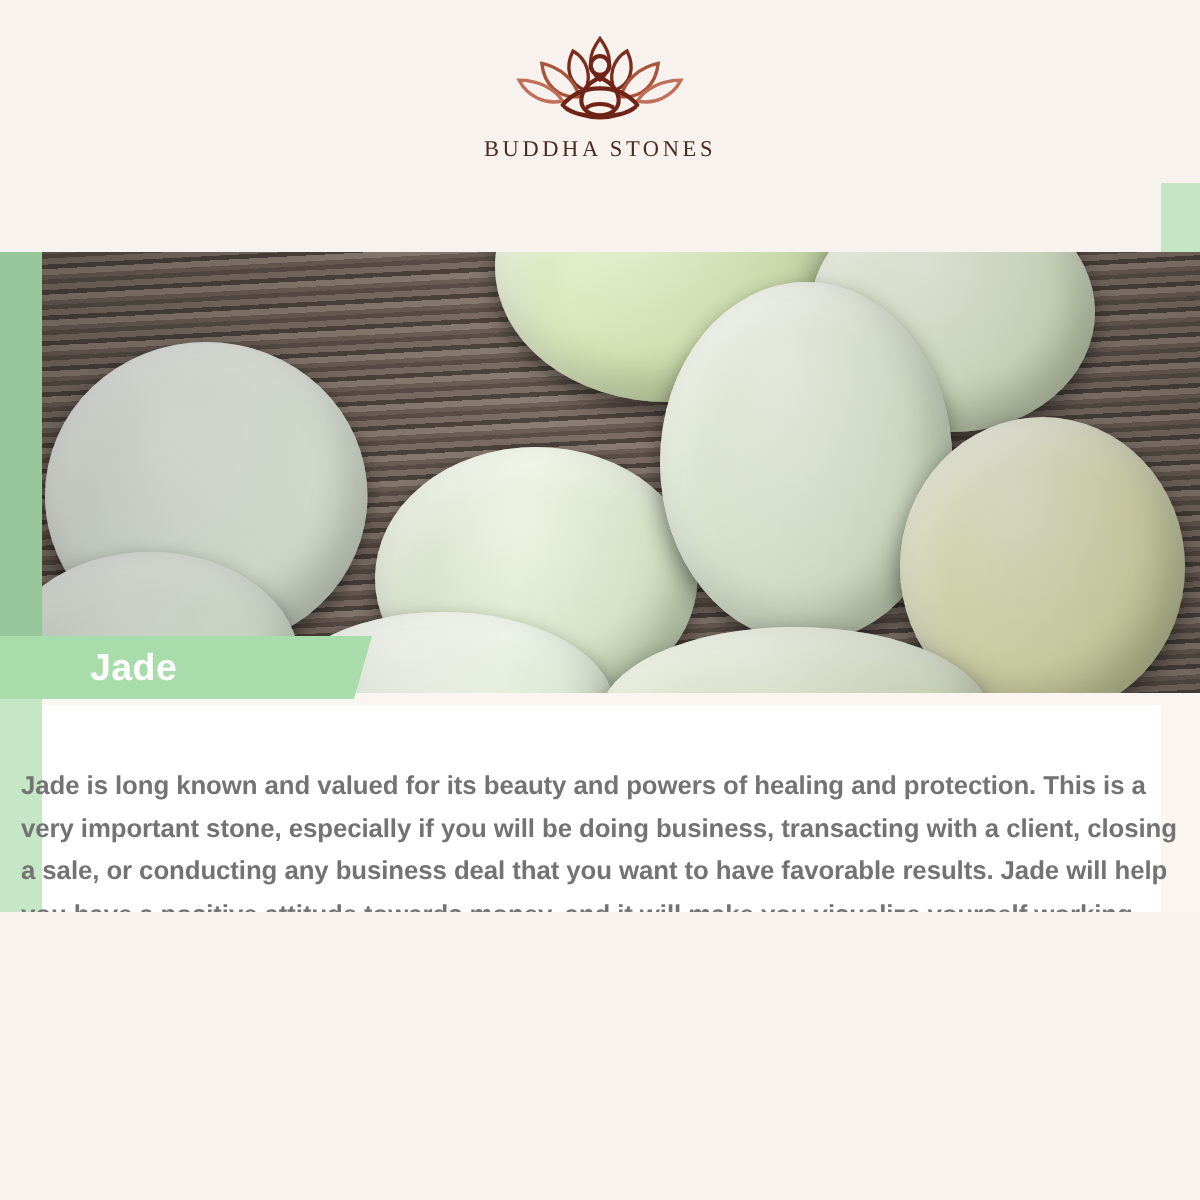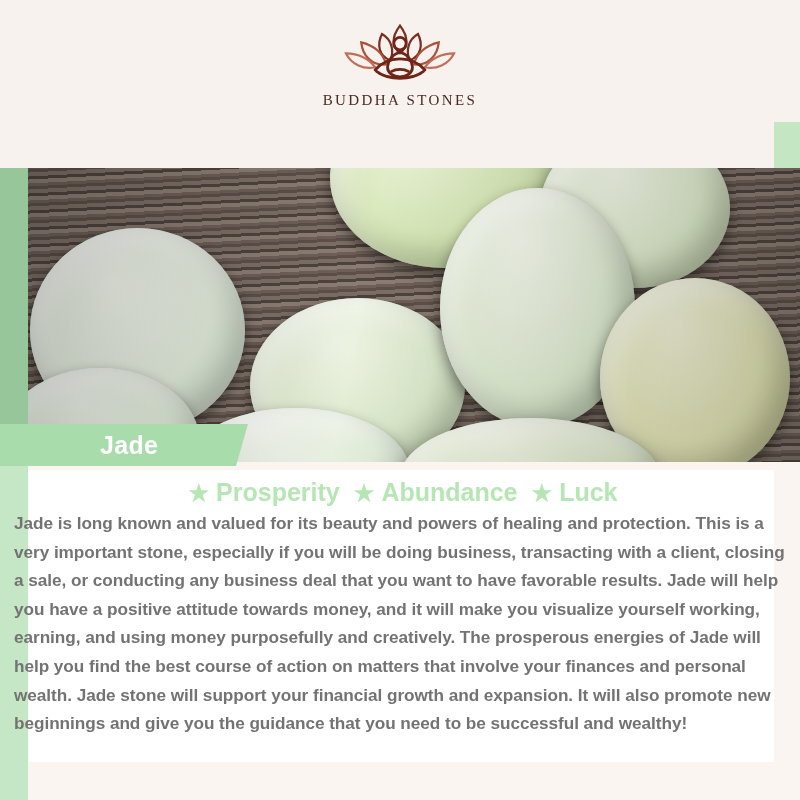--- a/index.html
+++ b/index.html
@@ -8,21 +8,21 @@
     width: 800px;
     height: 800px;
     overflow: hidden;
     background: #f7f2ee;
     font-family: "Liberation Sans", sans-serif;
   }
 
   .poster {
     position: relative;
     width: 800px;
-    height: 800px;
+    height: 608px;
     background: #f7f2ee;
     overflow: hidden;
   }
 
   
   .frame-top {
     position: absolute;
     top: 0; left: 0;
     width: 800px; height: 22px;
     background: #c4e6c2;
@@ -145,21 +145,21 @@
     position: absolute;
     top: 424px; left: 0;
     width: 248px; height: 42px;
     background: #a9dcab;
     clip-path: polygon(0 0, 248px 0, 236px 42px, 0 42px);
     z-index: 7;
     display: flex;
     align-items: center;
   }
   .jade-text {
-    margin-left: 100px;
+    margin-left: 60px;
     color: #ffffff;
     font-size: 25px;
     font-weight: bold;
     letter-spacing: .3px;
   }
 
   
   .body-panel {
     position: absolute;
     top: 462px; left: 0;
@@ -250,19 +250,16 @@
   </div>
 
 
   <div class="jade-band">
     <span class="jade-text">Jade</span>
   </div>
 
   <div class="body-panel"></div>
   <div class="inner-white"></div>
 
-  <div class="keywords">
-    <span class="star">★</span><span class="kw">Prosperity</span><span class="star">★</span><span class="kw">Abundance</span><span class="star">★</span><span class="kw">Luck</span>
-  </div>
 
   <div class="paragraph">Jade is long known and valued for its beauty and powers of healing and protection. This is a very important stone, especially if you will be doing business, transacting with a client, closing a sale, or conducting any business deal that you want to have favorable results. Jade will help you have a positive attitude towards money, and it will make you visualize yourself working, earning, and using money purposefully and creatively. The prosperous energies of Jade will help you find the best course of action on matters that involve your finances and personal wealth. Jade stone will support your financial growth and expansion. It will also promote new beginnings and give you the guidance that you need to be successful and wealthy!</div>
 
 </div>
 
 </body></html>

